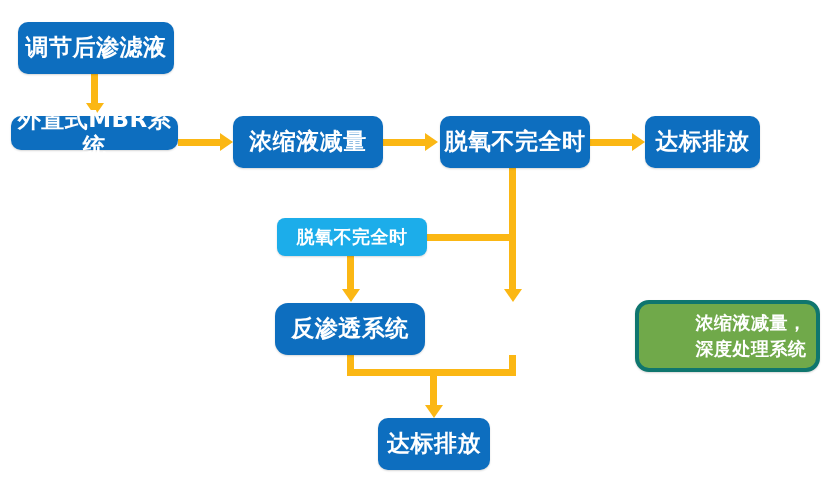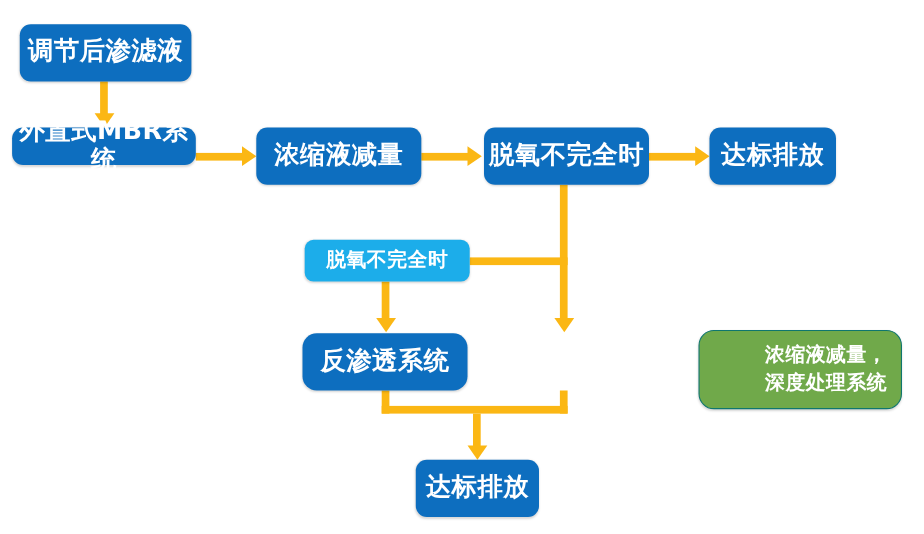--- a/index.html
+++ b/index.html
@@ -35,21 +35,21 @@
   }
   .node.primary {
     background: #0d6ebf;
   }
   .node.accent {
     background: #1cadea;
     border-radius: 8px;
   }
   .node.green {
     background: #70a94a;
-    border: 1px solid #0f766e;
+    border: 4px solid #0f766e;
     border-radius: 14px;
     padding-left: 47px;
   }
   .edge {
     position: absolute;
     background: #fbb714;
   }
   .arrowhead {
     position: absolute;
     width: 0;

